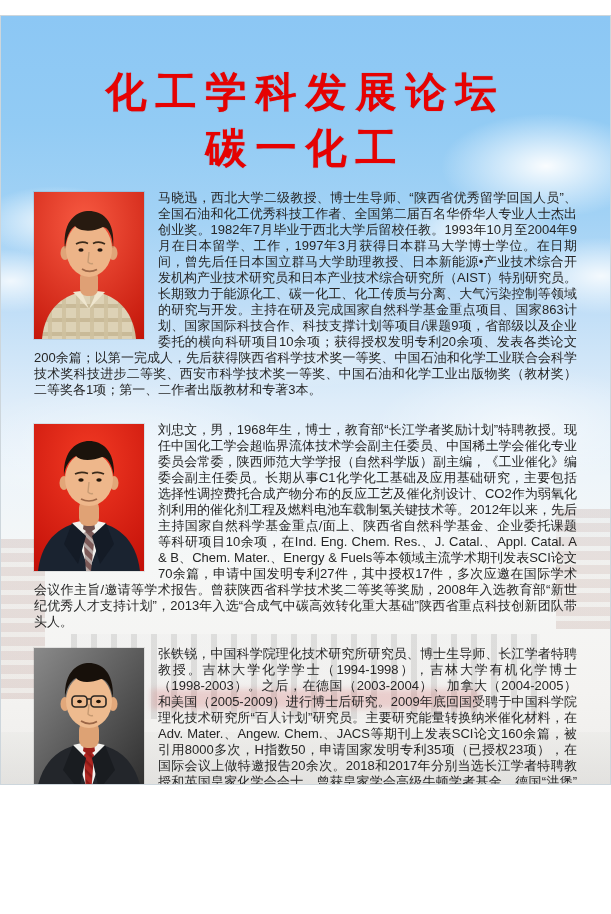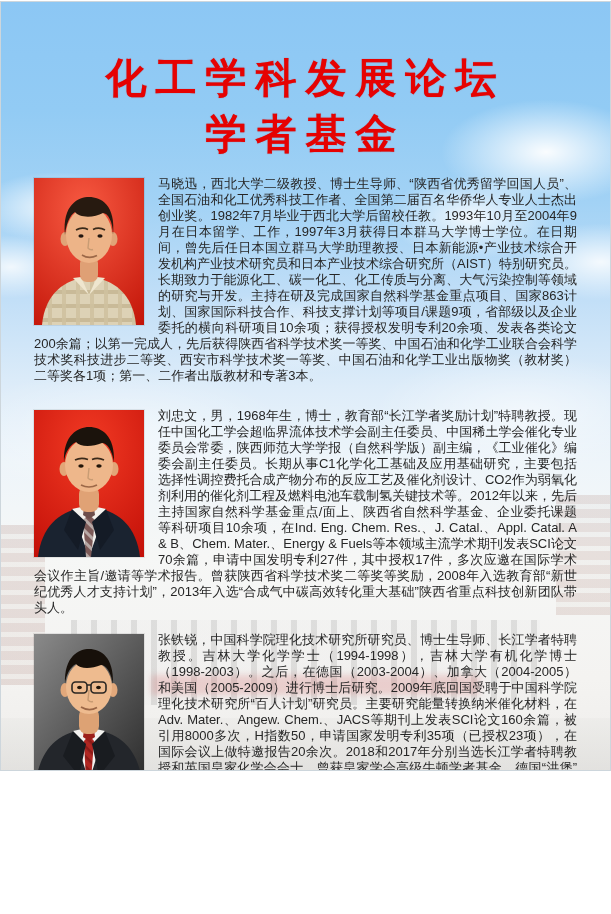--- a/index.html
+++ b/index.html
@@ -1,19 +1,19 @@
 <!DOCTYPE html>
 <html lang="zh"><head>
 <meta charset="utf-8">
 <style>
   html,body{margin:0;padding:0;}
   .page{
     position:relative;
     width:611px;height:770px;
-    margin:1px auto;
+    margin:15px auto;
     overflow:hidden;
     border:1px solid #cdd6dc;
     box-sizing:border-box;
     font-family:"Liberation Sans","DejaVu Sans",sans-serif;
     background:linear-gradient(180deg,
       #8cc7f4 0%, #92cbf4 14%, #a2d2f5 26%, #c0def7 38%,
       #ddecf9 50%, #eef5fa 60%, #f6f7f6 72%, #f4f3f1 88%, #eeedeb 100%);
   }
   .clouds{
     position:absolute;inset:0;z-index:0;pointer-events:none;
@@ -66,21 +66,21 @@
     <div class="bldg bldg-left"></div>
     <div class="bldg bldg-right"></div>
     <div class="bldg-center bldg"></div>
     <div class="red-banner"></div>
     <div class="pavement"></div>
   </div>
 
   <div class="content">
     <div class="title-block">
       <div class="title-line">化工学科发展论坛</div>
-      <div class="title-line">学者基金</div>
+      <div class="title-line">碳一化工</div>
     </div>
 
     <section class="expert clearfix">
       <div class="photo">
         <svg width="110" height="147" viewBox="0 0 110 147">
           <defs>
             <radialGradient id="bg1" cx="45%" cy="22%" r="95%">
               <stop offset="0" stop-color="#f85a42"></stop>
                 <stop offset="1" stop-color="#c21408"></stop>
             </radialGradient>

